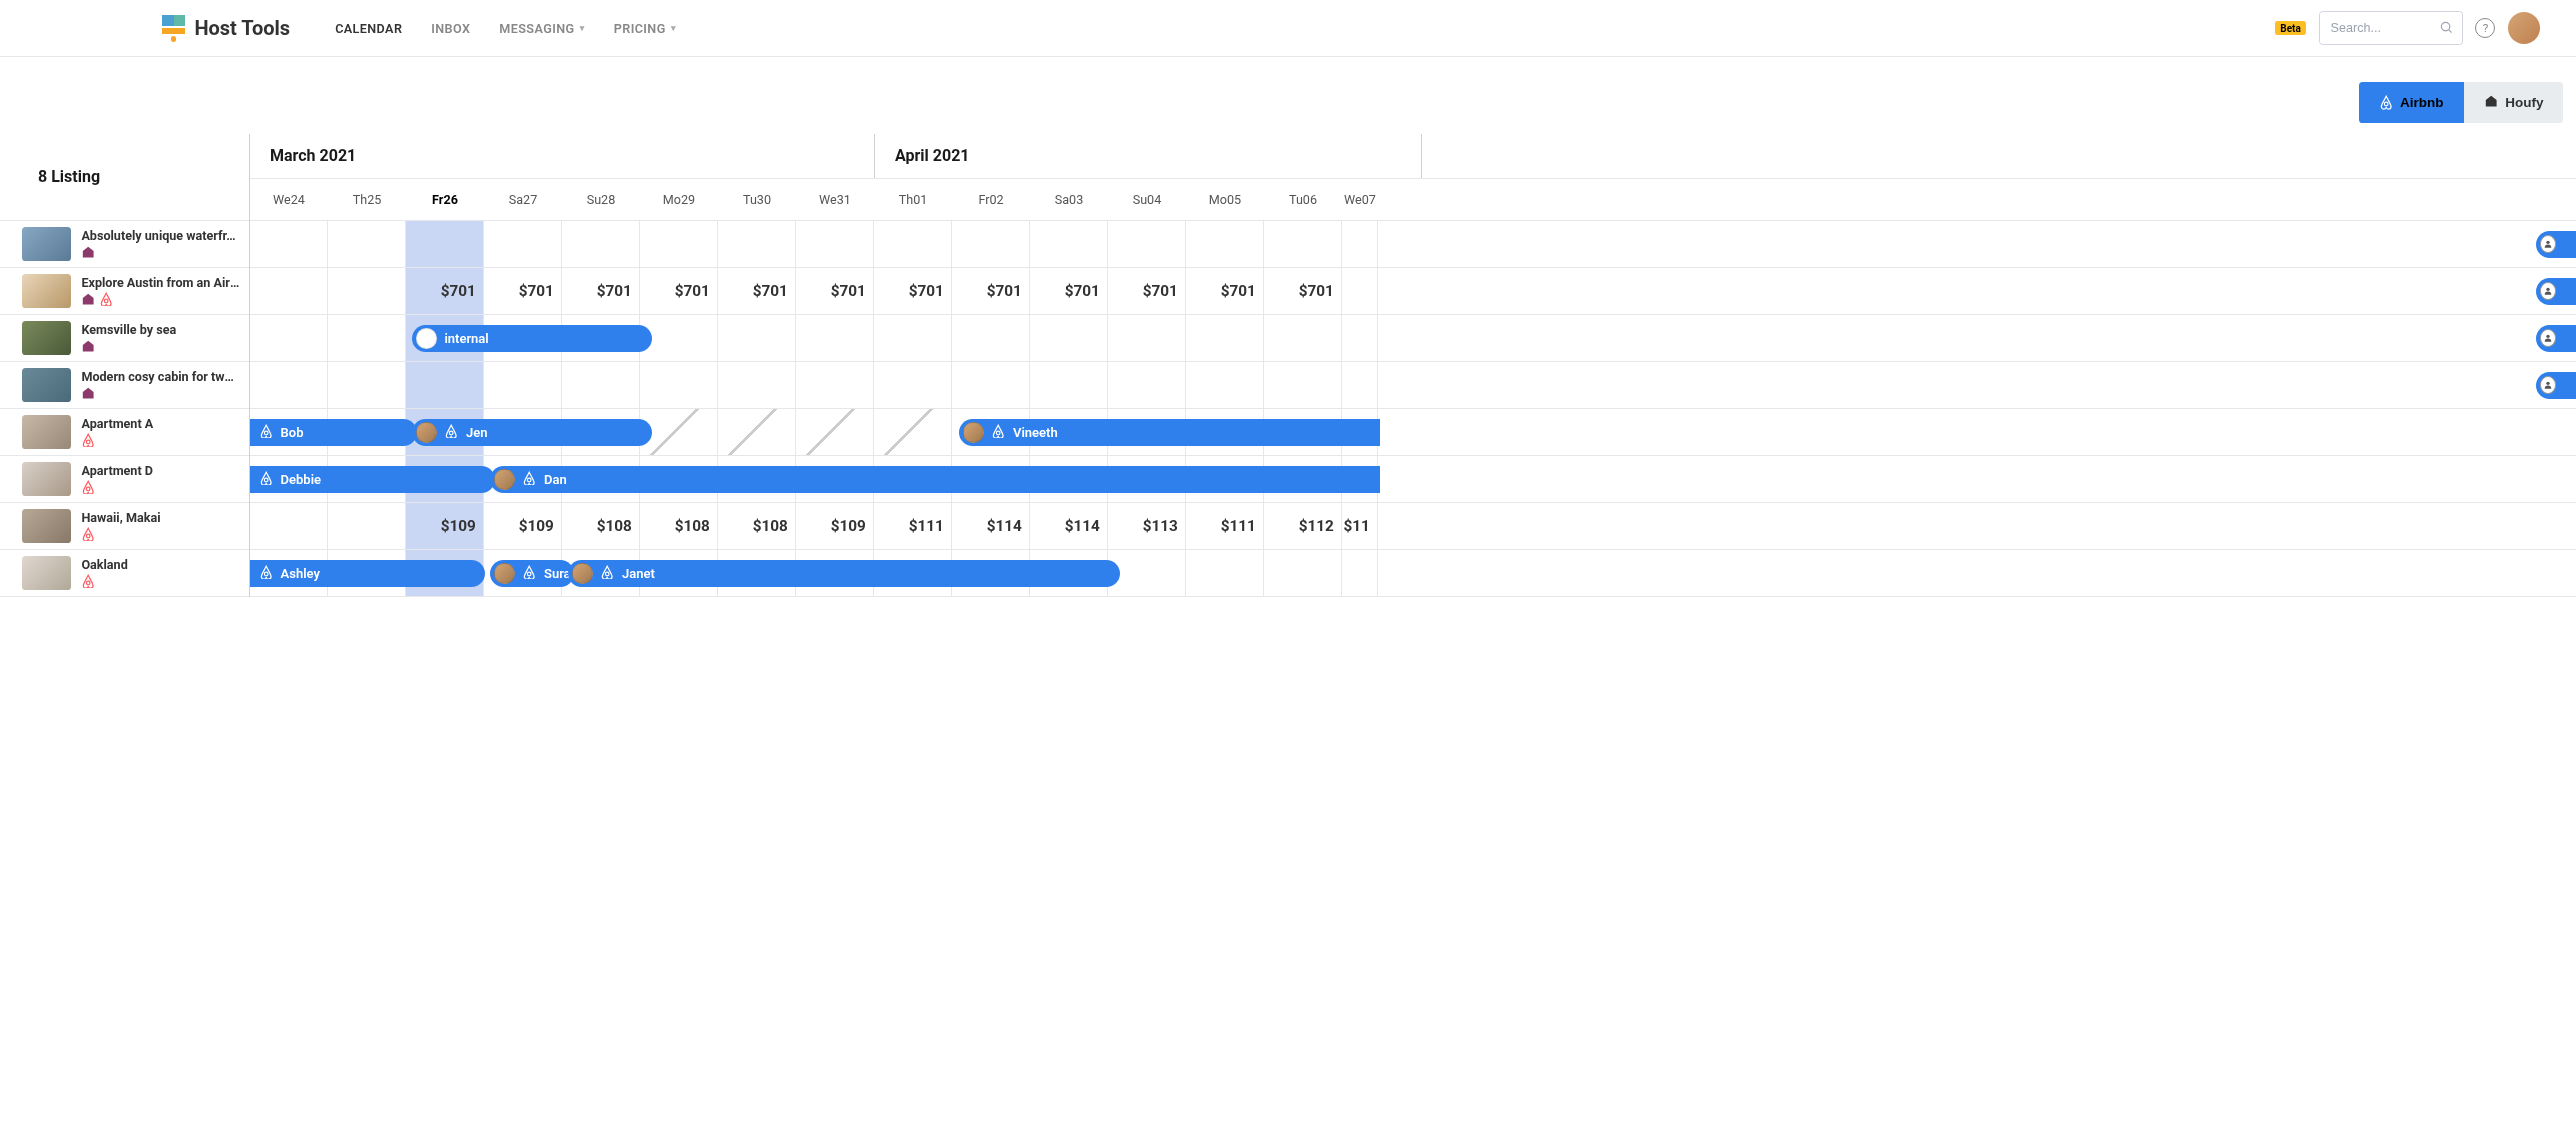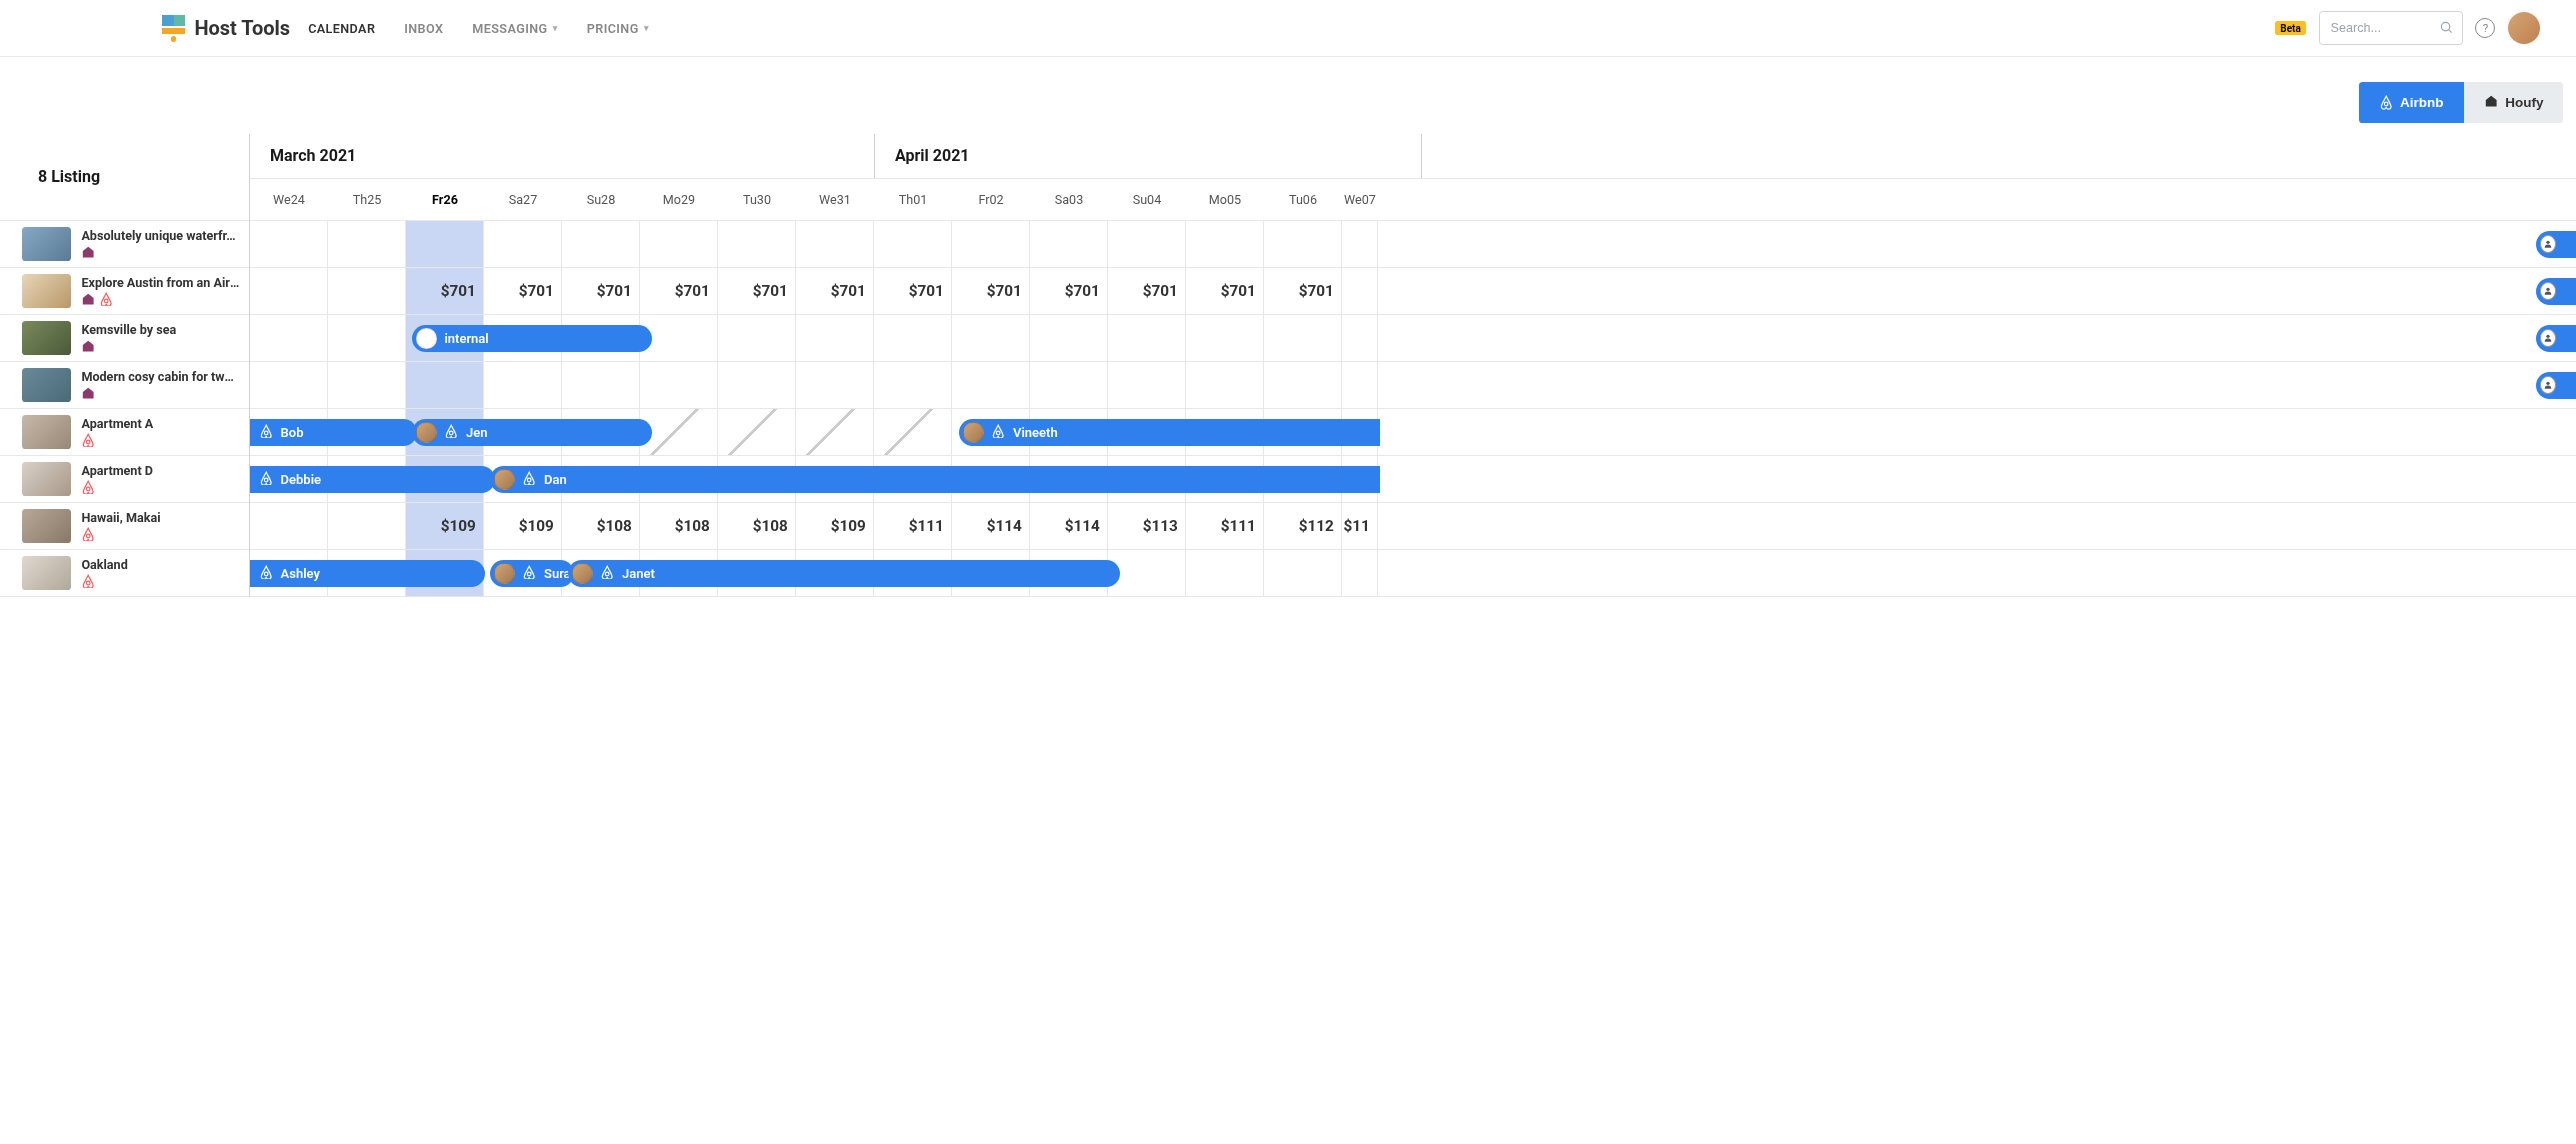--- a/index.html
+++ b/index.html
@@ -1,19 +1,19 @@
 <!DOCTYPE html>
 <html style="font-size:14.4px"><head>
 <meta charset="utf-8">
 <style>
 * { box-sizing: border-box; margin: 0; padding: 0; }
 body { font-family: -apple-system, BlinkMacSystemFont, "Segoe UI", Roboto, sans-serif; background: #fff; color: #1a1a1a; overflow-x: hidden; }
 
 
-.header { height: 57px; border-bottom: 0.9px solid #e5e7eb; display: flex; align-items: center; padding: 0 36px 0 162px; }
+.header { height: 57px; border-bottom: 0.9px solid #e5e7eb; display: flex; align-items: center; padding: 0 36px 0 162px; gap: 27px; }
 .logo-wrap { display: flex; align-items: center; gap: 9px; }
 .logo-icon { width: 23.4px; height: 27px; position: relative; }
 .logo-icon .sq { position: absolute; width: 11.7px; height: 11.7px; }
 .logo-icon .sq.tl { top: 0; left: 0; background: #4aa0d0; }
 .logo-icon .sq.tr { top: 0; right: 0; background: #5fb8a8; }
 .logo-icon .bar { position: absolute; top: 13.5px; left: 0; width: 23.4px; height: 6.3px; background: #f5a623; }
 .logo-icon .dot { position: absolute; bottom: 0; left: 9px; width: 5.4px; height: 5.4px; border-radius: 50%; background: #f5a623; }
 .logo-text { font-size: 20px; font-weight: 700; color: #333; }
 
 .nav { display: flex; gap: 29px; margin-left: 18px; }
@@ -26,21 +26,21 @@
 .search-box { position: relative; }
 .search-input { width: 144px; height: 34px; border: 0.9px solid #d1d5db; border-radius: 3.6px; padding: 0 32px 0 10.8px; font-size: 12.6px; }
 .search-input::placeholder { color: #9ca3af; }
 .search-icn { position: absolute; right: 9px; top: 9px; color: #9ca3af; font-size: 12.6px; }
 .help-icn { width: 20px; height: 20px; border: 1.3px solid #888; border-radius: 50%; display: flex; align-items: center; justify-content: center; font-size: 11.7px; color: #888; cursor: pointer; }
 .avatar { width: 32px; height: 32px; border-radius: 50%; background: linear-gradient(135deg,#d4a574,#c08050); cursor: pointer; }
 
 
 .toggle-bar { display: flex; justify-content: flex-end; padding: 25px 12.6px 10.8px; }
 .toggle-btn { height: 41px; padding: 0 20px; font-size: 13.5px; font-weight: 600; display: flex; align-items: center; gap: 7.2px; cursor: pointer; border: none; }
-.toggle-btn.active { background: #2f80ed; color: #ffffff; border-radius: 3.6px 0 0 3.6px; }
+.toggle-btn.active { background: #2f80ed; color: #000000; border-radius: 3.6px 0 0 3.6px; }
 .toggle-btn.inactive { background: #e9ecef; color: #333; border-radius: 0 3.6px 3.6px 0; }
 .ab-icon { width: 14.4px; height: 14.4px; }
 .hf-icon { font-size: 12.6px; }
 
 
 .cal-wrap { display: flex; }
 .cal-left { width: 249px; flex-shrink: 0; }
 .cal-right { flex: 1; overflow: hidden; border-left: 0.9px solid #d0d0d0; position: relative; }
 
 .listing-count { height: 87px; display: flex; align-items: center; padding-left: 38px; font-size: 16px; font-weight: 700; border-bottom: 0.9px solid #e5e7eb; }

